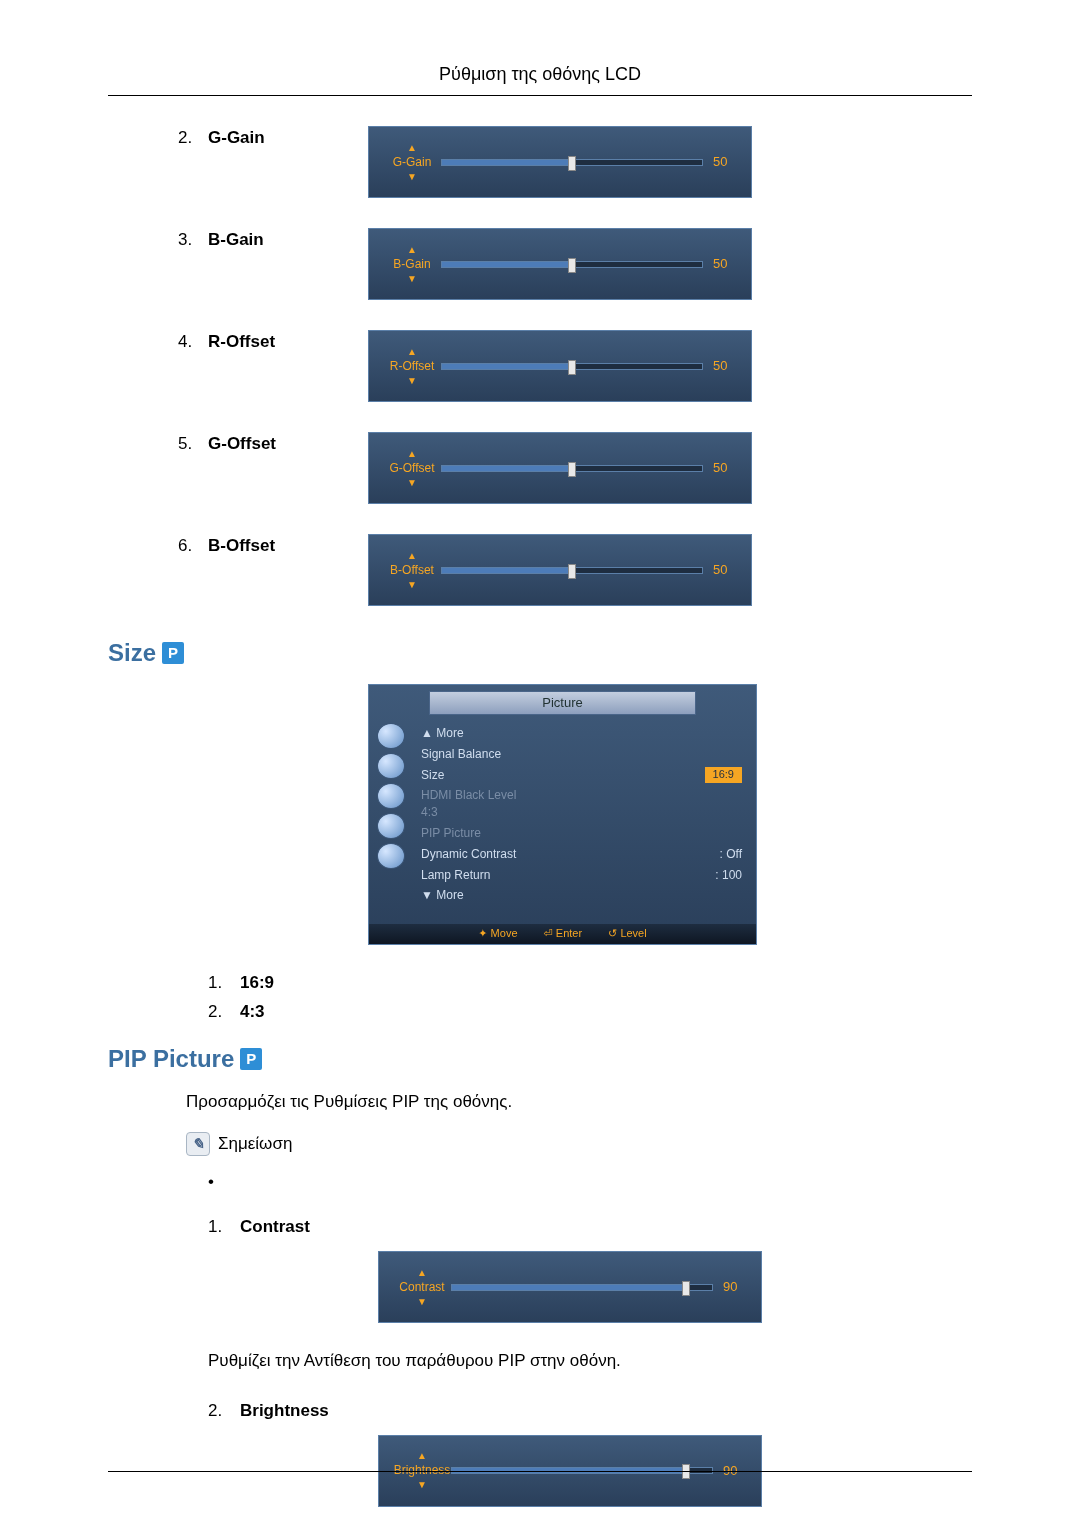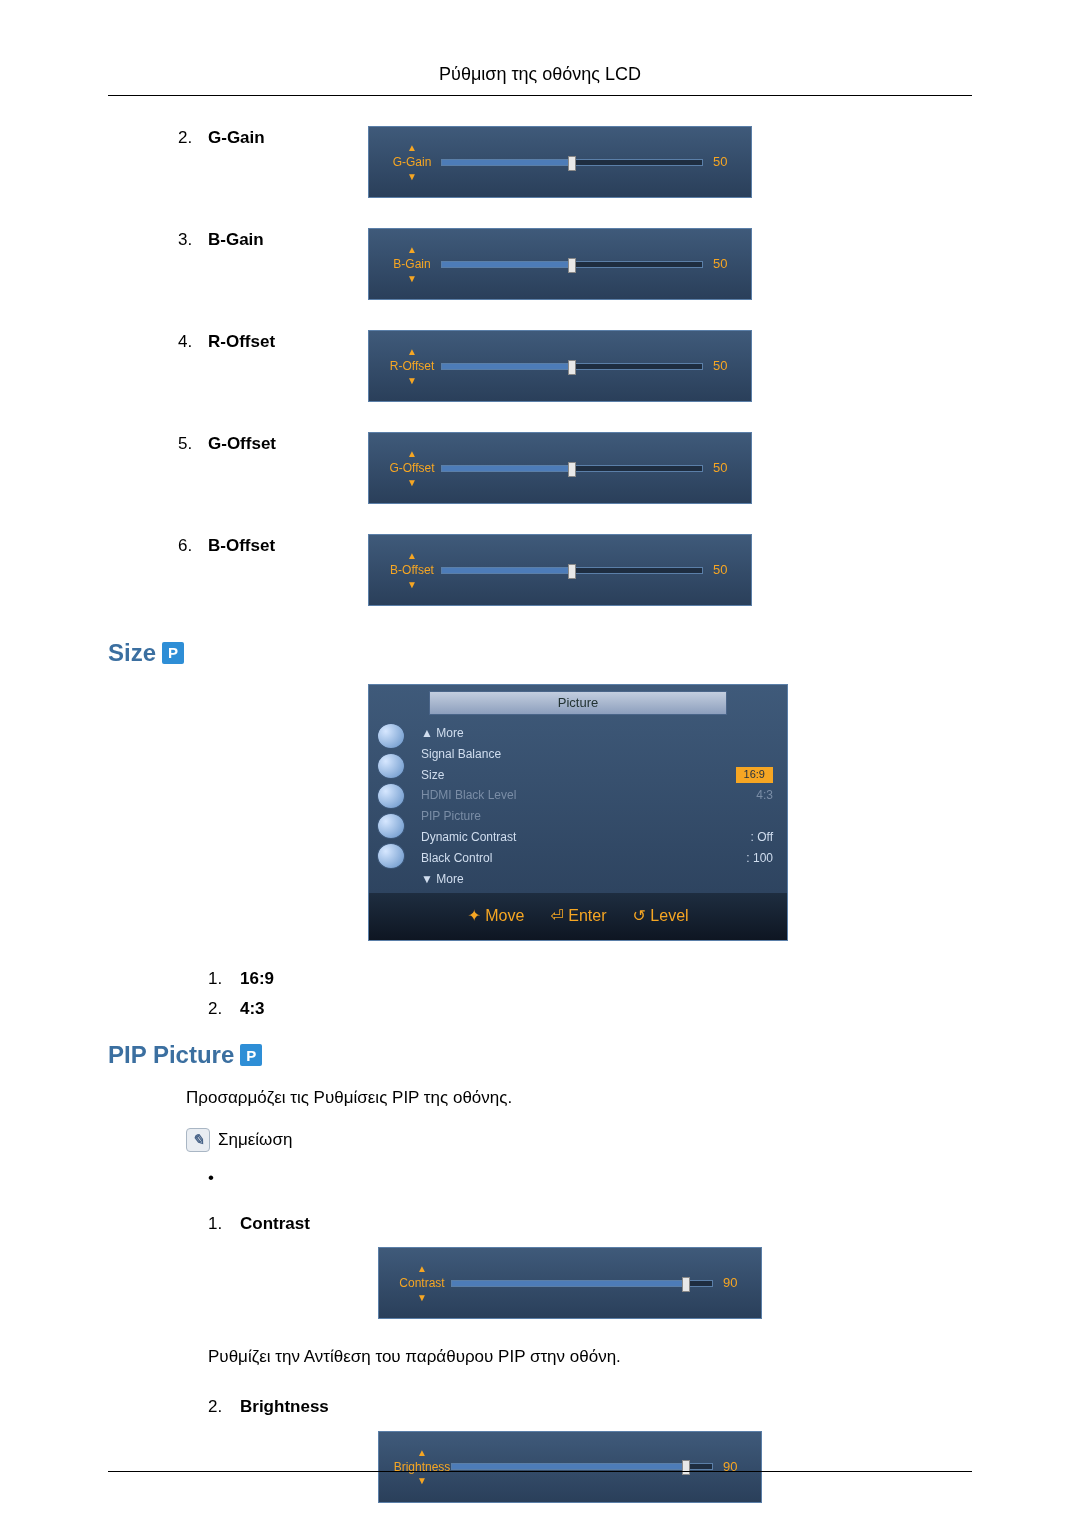--- a/index.html
+++ b/index.html
@@ -118,38 +118,38 @@
     color: #fff;
     font-size: 15px;
     font-weight: bold;
     display: flex;
     align-items: center;
     justify-content: center;
     border-radius: 2px;
   }
 
   .osd-menu {
-    width: 420px;
+    width: 389px;
     margin-left: 260px;
     margin-bottom: 26px;
     background: linear-gradient(#3f5a7a, #2a3f5a);
     border: 1px solid #5b7fa8;
     font-size: 12px;
     color: #d1deef;
   }
   .osd-title-bar {
     background: linear-gradient(#c3cedf, #8d9fbd);
     color: #233;
     text-align: center;
     font-size: 13px;
     padding: 2px 0;
     margin: 6px 60px 4px 60px;
     border: 1px solid #4a6589;
   }
-  .osd-body { display: flex; padding: 0 8px 4px 8px; }
+  .osd-body { display: flex; padding: 0 8px 18px 8px; }
   .osd-icons {
     width: 34px;
     display: flex;
     flex-direction: column;
     gap: 4px;
     padding-top: 4px;
   }
   .osd-icon {
     width: 28px;
     height: 26px;
@@ -159,35 +159,35 @@
   }
   .osd-list {
     flex: 1;
     padding: 4px 6px 0 10px;
   }
   .osd-row {
     display: flex;
     justify-content: space-between;
     padding: 2px 0;
   }
-  .osd-row.dim { color: #7a8da6; }
+  .osd-row.dim { color: #7a8da6; flex-direction: column; }
   .osd-val-sel {
     background: #f6a623;
     color: #1e2d40;
     padding: 0 8px;
     font-size: 11px;
   }
   .osd-footer {
     background: linear-gradient(#1e2d40, #0e1622);
     color: #f6a623;
-    font-size: 16px;
+    font-size: 11px;
     display: flex;
     justify-content: center;
     gap: 26px;
-    padding: 12px 0;
+    padding: 2px 0;
   }
 
   .body-text { margin: 0 0 18px 78px; }
   .ol { margin: 0 0 18px 100px; }
   .ol .li { display: flex; gap: 12px; margin-bottom: 6px; }
   .ol .li .n { width: 20px; }
   .ol .li .t { font-weight: bold; }
   .ul { margin: 0 0 22px 100px; }
   .ul .li { display: flex; gap: 14px; margin-bottom: 6px; }
   .ul .bullet { width: 10px; }
@@ -367,21 +367,21 @@
             <span>4:3</span>
           </div>
           <div class="osd-row dim">
             <span>PIP Picture</span>
           </div>
           <div class="osd-row">
             <span>Dynamic Contrast</span>
             <span>: Off</span>
           </div>
           <div class="osd-row">
-            <span>Black Control</span>
+            <span>Lamp Return</span>
             <span>: 100</span>
           </div>
           <div class="osd-row">
             <span>▼ More</span>
           </div>
         </div>
     </div>
     <div class="osd-footer">
       <span><span style="color:#f6a623">✦ </span><span>Move</span></span>
       <span><span style="color:#f6a623">⏎ </span><span>Enter</span></span>

